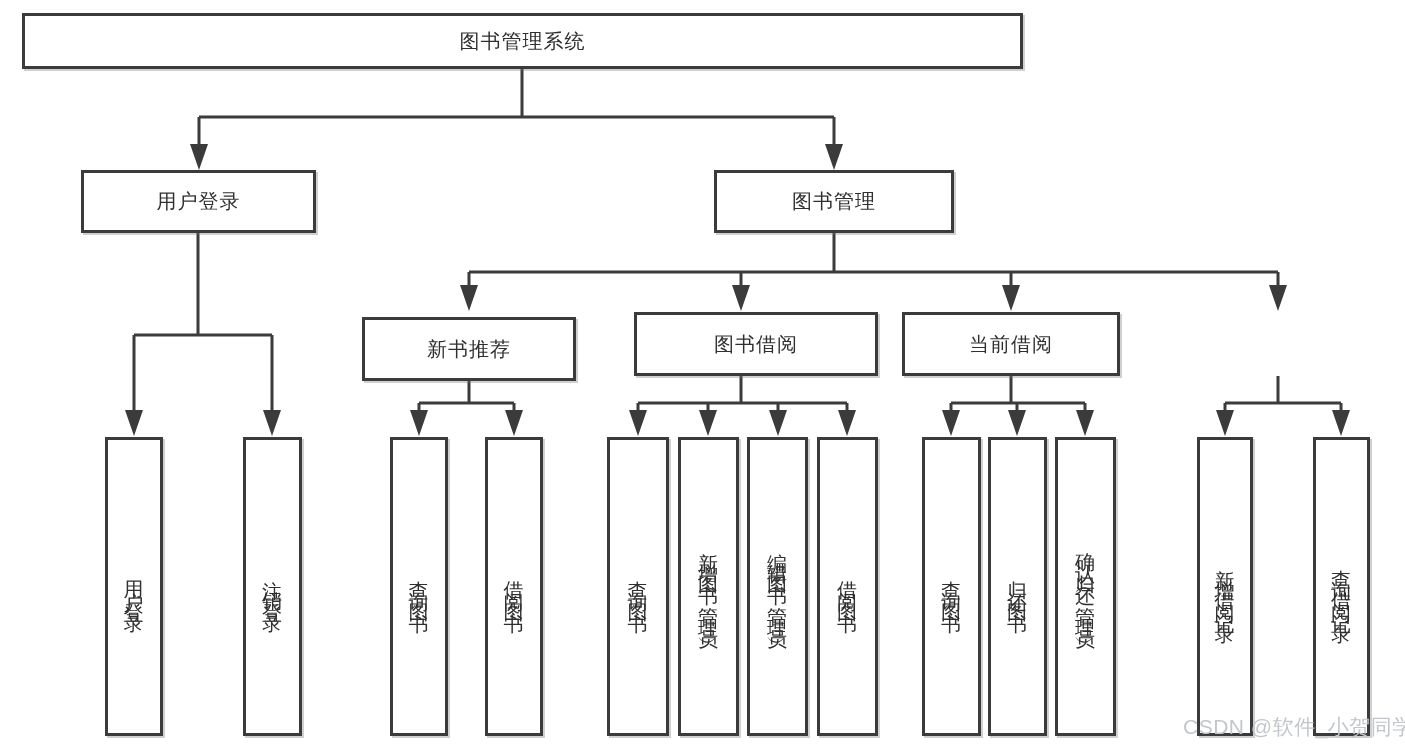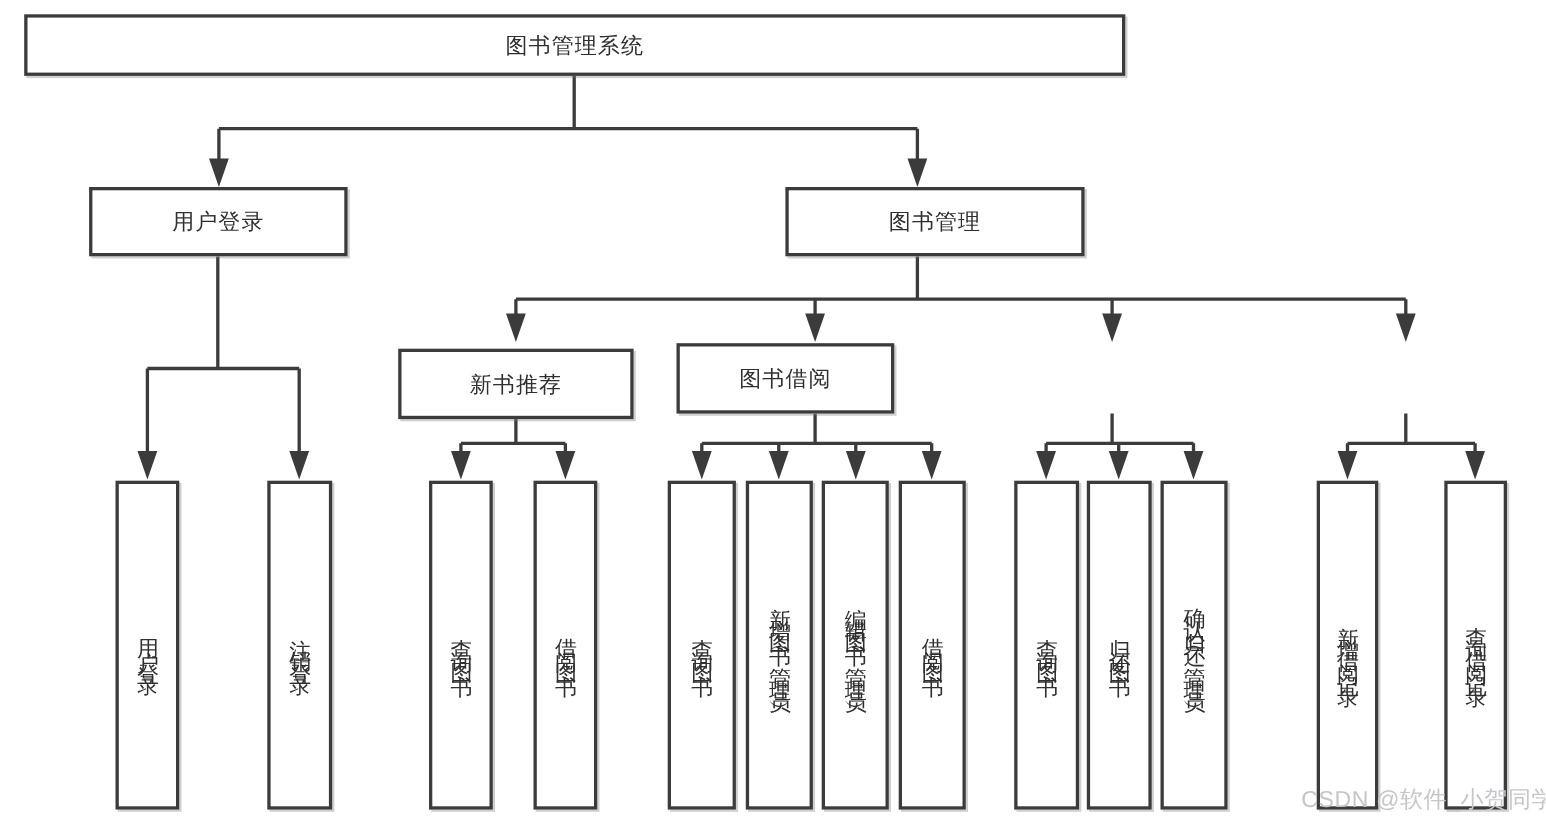--- a/index.html
+++ b/index.html
@@ -79,29 +79,32 @@
     <polygon class="head" points="1332,410 1350,410 1341,436"></polygon>
   </svg>
 
   <div class="node h" style="left:22px;top:13px;width:1001px;height:56px">
     <span>图书管理系统</span>
   </div>
 
   <div class="node h" style="left:81px;top:170px;width:235px;height:63px">
     <span>用户登录</span>
   </div>
-  <div class="node h" style="left:714px;top:170px;width:272px;height:63px">
+  <div class="node h" style="left:714px;top:170px;width:240px;height:63px">
     <span>图书管理</span>
   </div>
 
   <div class="node h" style="left:362px;top:317px;width:214px;height:64px">
     <span>新书推荐</span>
   </div>
-  <div class="node h" style="left:615px;top:312px;width:198px;height:64px">
+  <div class="node h" style="left:634px;top:312px;width:244px;height:64px">
     <span>图书借阅</span>
+  </div>
+  <div class="node h" style="left:902px;top:312px;width:218px;height:64px">
+    <span>当前借阅</span>
   </div>
 
   <div class="node v" style="left:105px;top:437px;width:58px;height:299px">
     <span>用户登录</span>
   </div>
   <div class="node v" style="left:243px;top:437px;width:59px;height:299px">
     <span>注销登录</span>
   </div>
 
   <div class="node v" style="left:390px;top:437px;width:58px;height:299px">

